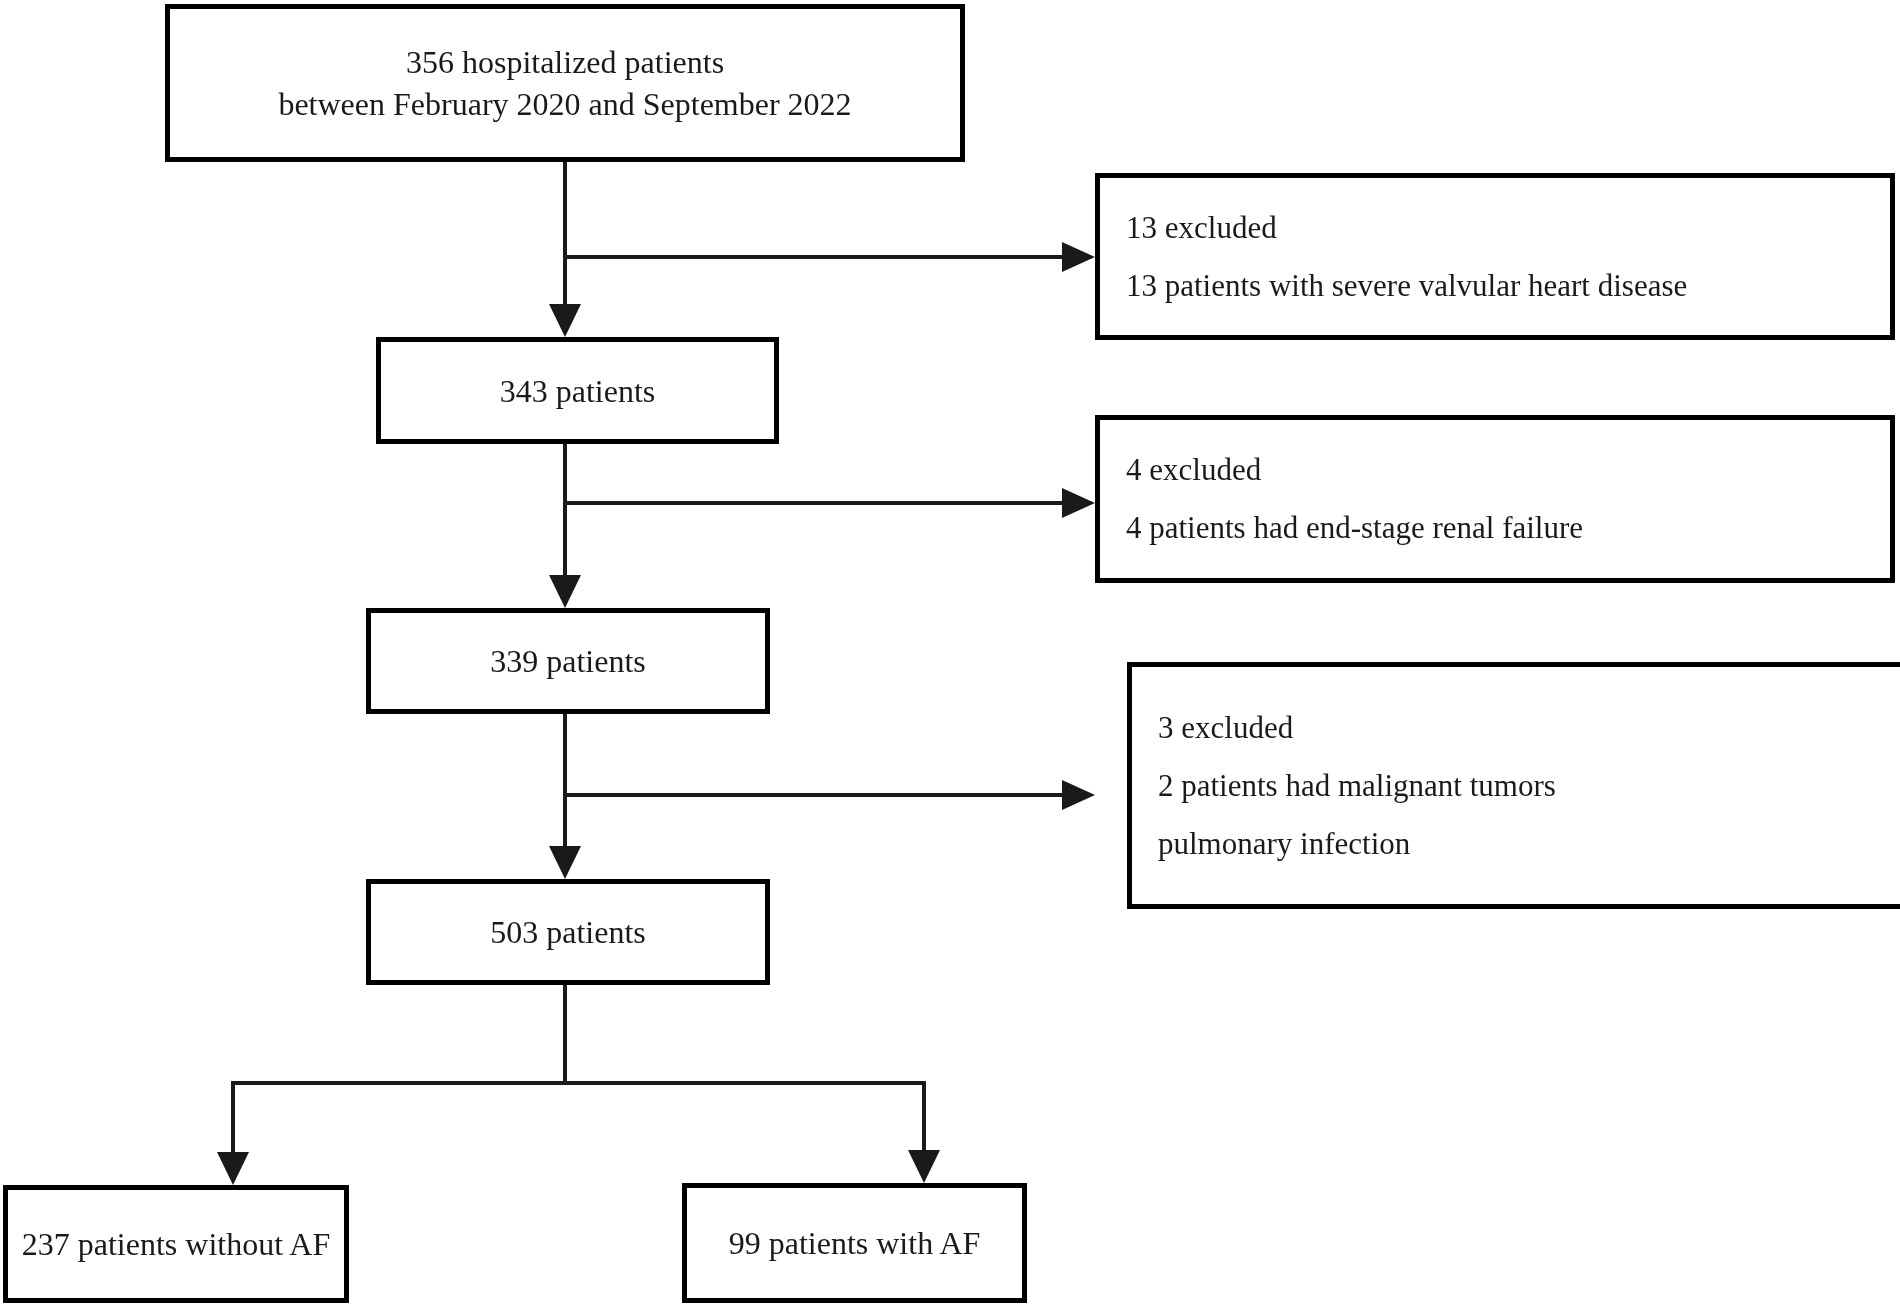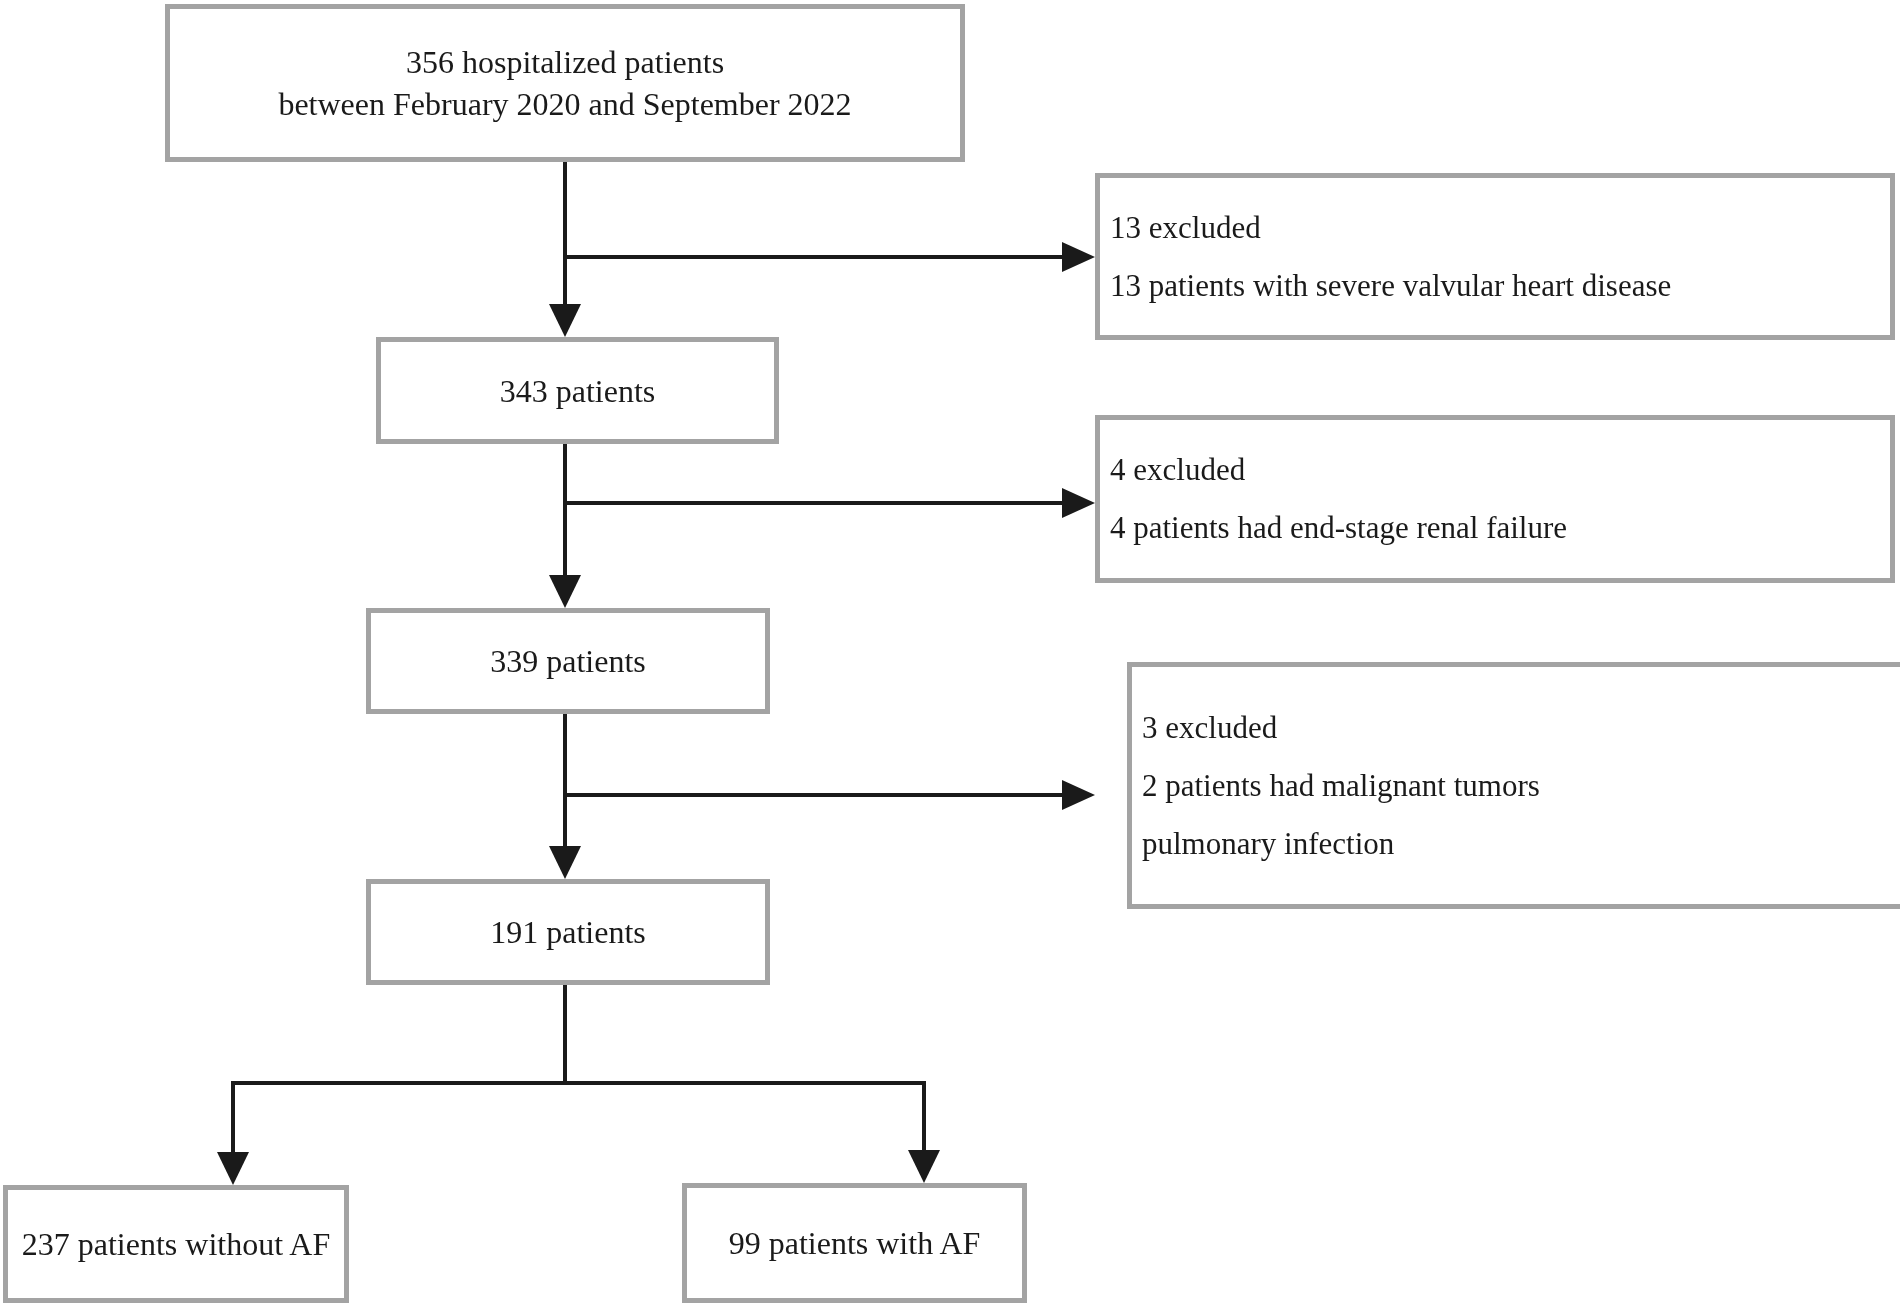--- a/index.html
+++ b/index.html
@@ -12,39 +12,39 @@
     width: 1900px;
     height: 1309px;
     background: #ffffff;
     font-family: "Liberation Serif", "DejaVu Serif", serif;
     color: #1a1a1a;
     overflow: hidden;
   }
   .box {
     position: absolute;
     box-sizing: border-box;
-    border: 5px solid #a3a3a3;
+    border: 5px solid #000000;
     background: #ffffff;
     display: flex;
     flex-direction: column;
     justify-content: center;
   }
   .node {
     align-items: center;
     text-align: center;
   }
   .node .bl {
     font-size: 32px;
     line-height: 42px;
     white-space: nowrap;
   }
   .excl {
     align-items: flex-start;
     text-align: left;
-    padding-left: 10px;
+    padding-left: 26px;
   }
   .excl .bl {
     font-size: 31px;
     line-height: 58px;
     white-space: nowrap;
   }
   .line {
     position: absolute;
     background: #1a1a1a;
   }
@@ -77,21 +77,21 @@
 
   <div class="box node" style="left:366px; top:337px; width:403px; height:107px;margin-left:10px;">
     <div class="bl">343 patients</div>
   </div>
 
   <div class="box node" style="left:366px; top:608px; width:404px; height:106px;">
     <div class="bl">339 patients</div>
   </div>
 
   <div class="box node" style="left:366px; top:879px; width:404px; height:106px;">
-    <div class="bl">191 patients</div>
+    <div class="bl">503 patients</div>
   </div>
 
   <div class="box node" style="left:3px; top:1185px; width:346px; height:118px;">
     <div class="bl">237 patients without AF</div>
   </div>
 
   <div class="box node" style="left:682px; top:1183px; width:345px; height:120px;">
     <div class="bl">99 patients with AF</div>
   </div>
 

